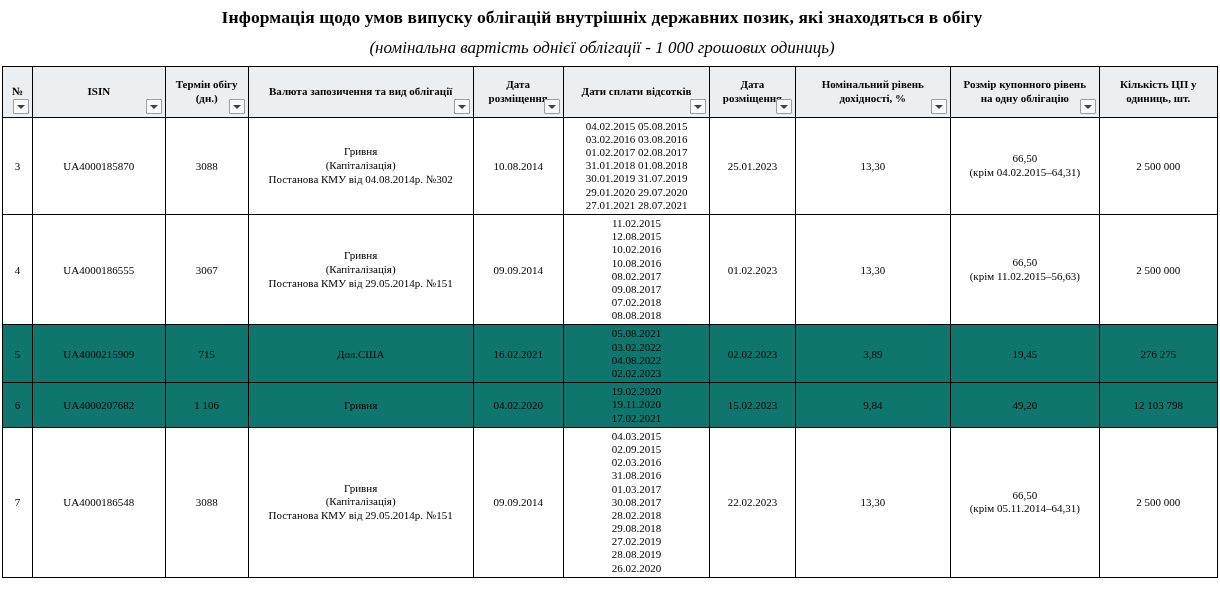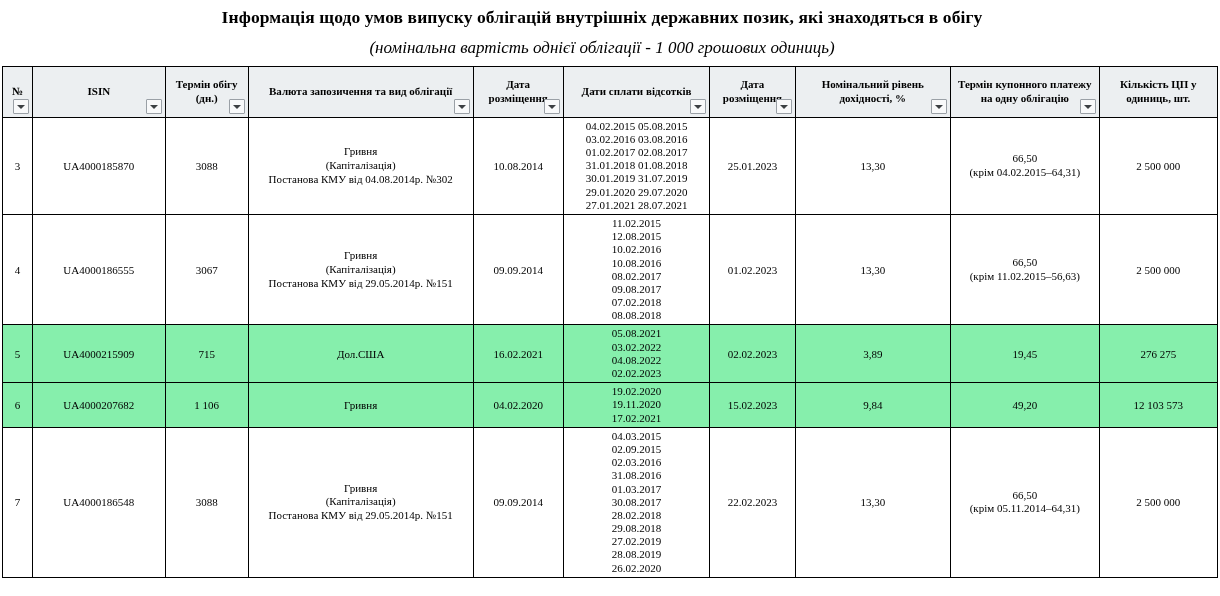--- a/index.html
+++ b/index.html
@@ -96,21 +96,21 @@
     white-space: pre-line;
   }
   .dates-cell {
     font-size: 10.5px;
     line-height: 1.2;
     white-space: pre-line;
     overflow: hidden;
     margin-left: 37px;
   }
   .yellow td {
-    background: #86efac;
+    background: #0f766e;
   }
   .c-num { width: 30px; }
   .c-isin { width: 132px; }
   .c-term { width: 83px; }
   .c-cur { width: 224px; }
   .c-place { width: 90px; }
   .c-dates { width: 146px; }
   .c-repay { width: 85px; }
   .c-yield { width: 155px; }
   .c-coupon { width: 148px; }
@@ -186,21 +186,21 @@
               <span class="arrow"></span>
             </span>
         </th>
         <th>
           <span class="hdr-inner">Номінальний рівень дохідності, %</span>
           <span class="filter-btn">
               <span class="arrow"></span>
             </span>
         </th>
         <th>
-          <span class="hdr-inner">Термін купонного платежу на одну облігацію</span>
+          <span class="hdr-inner">Розмір купонного рівень на одну облігацію</span>
           <span class="filter-btn">
               <span class="arrow"></span>
             </span>
         </th>
         <th>
           <span class="hdr-inner">Кількість ЦП у одиниць, шт.</span>
         </th>
       </tr>
     </thead>
     <tbody>
@@ -271,21 +271,21 @@
         <td>UA4000207682</td>
         <td>1 106</td>
         <td>Гривня</td>
         <td>04.02.2020</td>
         <td class="dates-cell" style="height:36px">19.02.2020
 19.11.2020
 17.02.2021</td>
         <td>15.02.2023</td>
         <td>9,84</td>
         <td>49,20</td>
-        <td>12 103 573</td>
+        <td>12 103 798</td>
       </tr>
 
       <tr>
         <td>7</td>
         <td>UA4000186548</td>
         <td>3088</td>
         <td class="cell-multiline">Гривня
 (Капіталізація)
 Постанова КМУ від 29.05.2014р. №151</td>
         <td>09.09.2014</td>

